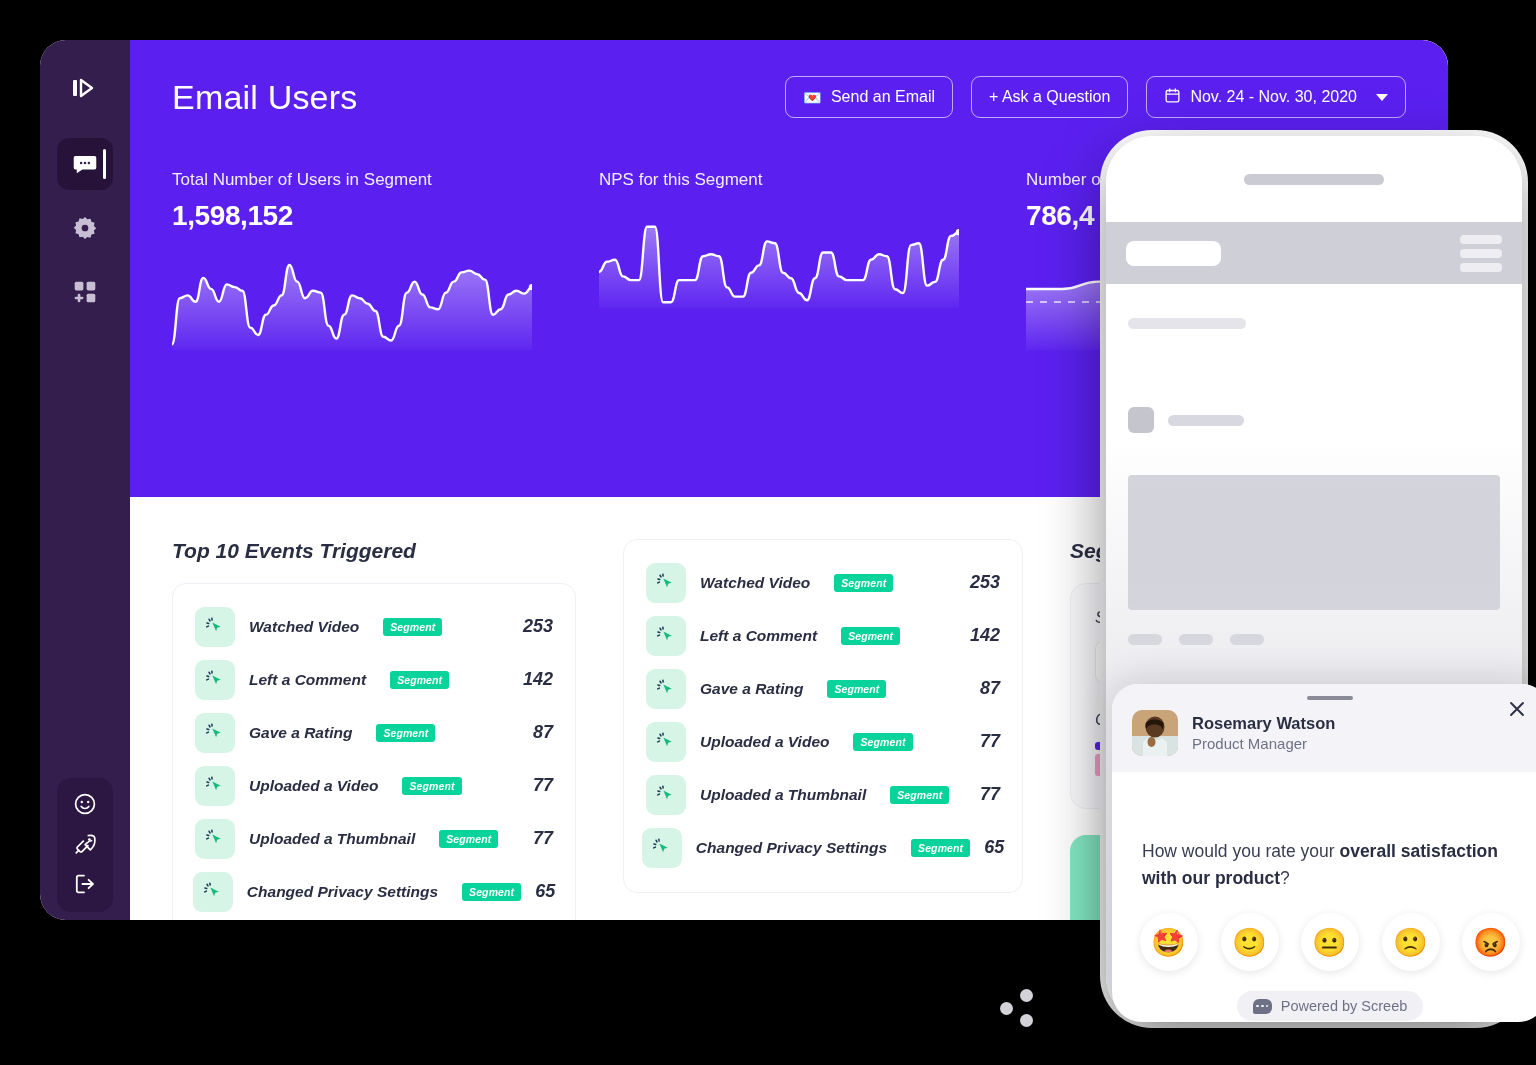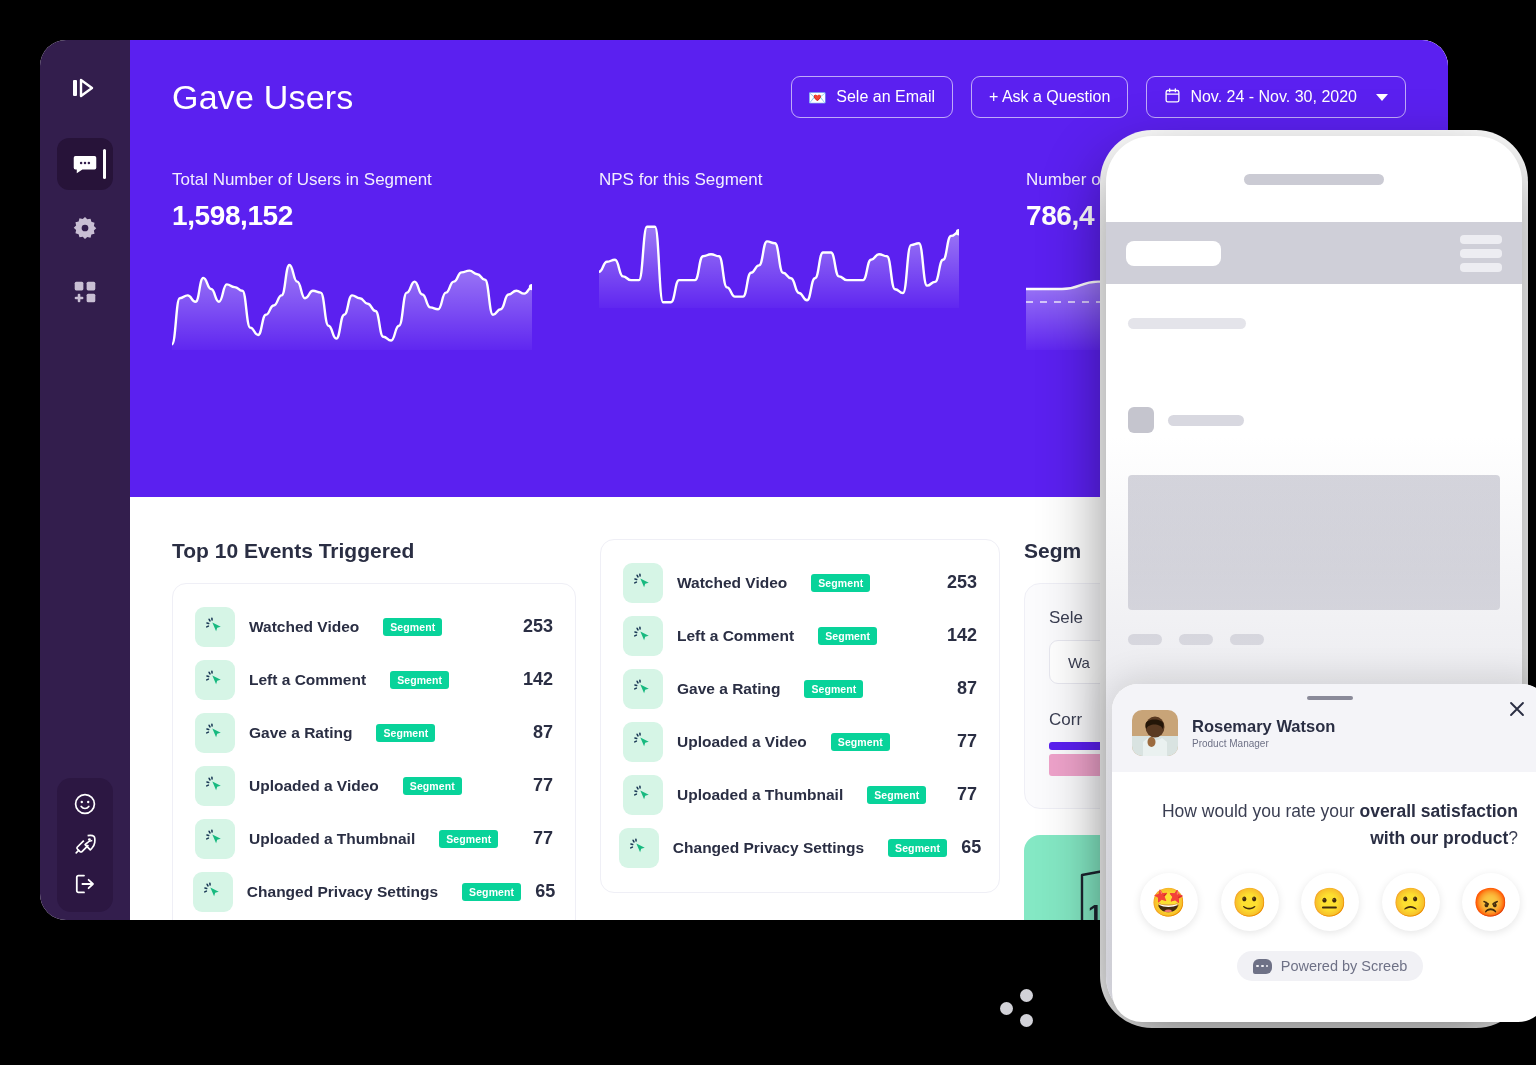--- a/index.html
+++ b/index.html
@@ -172,22 +172,23 @@
     margin-top: 20px;
     color: rgba(255,255,255,0.93);
     font-size: 15px;
   }
   .kpi-sub b { font-weight: 700; }
 
   
   .panels {
     display: flex;
     padding: 42px 42px 0 42px;
-    gap: 24px;
-    background: #ffffff;
+    gap: 47px;
+    background: #ffffff;
+    font-style: italic;
   }
   .panel { width: 404px; flex: 0 0 404px; }
   .panel-title {
     font-size: 21px;
     font-weight: 700;
     color: #2A2E43;
     margin-bottom: 20px;
     white-space: nowrap;
   }
   .panel.wide { width: 400px; flex: 0 0 400px; }
@@ -395,28 +396,29 @@
     cursor: pointer;
   }
   .sheet-person { display: flex; align-items: center; gap: 14px; }
   .avatar {
     width: 46px; height: 46px;
     border-radius: 10px;
     overflow: hidden;
     flex: 0 0 46px;
   }
   .p-name { font-size: 16.5px; font-weight: 700; color: #2A2E43; line-height: 1.25; }
-  .p-role { font-size: 10px; color: #6E7186; line-height: 1.3; }
+  .p-role { font-size: 15px; color: #6E7186; line-height: 1.3; }
   .sheet-body { padding: 26px 26px 0 26px; }
   .q-text {
     font-size: 17.5px;
     color: #3A3E52;
-    text-align: right;
+    text-align: left;
     line-height: 1.52;
     padding: 0 4px;
+    margin-top: 40px;
   }
   .q-text b { font-weight: 700; color: #2A2E43; }
   .emoji-row {
     margin-top: 22px;
     display: flex;
     justify-content: space-between;
     padding: 0 2px;
   }
   .emoji-btn {
     width: 58px; height: 58px;
@@ -531,27 +533,27 @@
             <path d="M15.6 7.8 20 12l-4.4 4.2M20 12H9.4" fill="none" stroke="#ffffff" stroke-width="1.8" stroke-linecap="round" stroke-linejoin="round"></path>
           </svg>
         </span>
       </div>
     </div>
 
     <div class="main">
 
       <div class="hero">
         <div class="hero-top">
-          <div class="hero-title">Gave Users</div>
+          <div class="hero-title">Email Users</div>
 
           <div class="hero-actions">
 
             <div class="pill">
               <span class="emoji">💌</span>
-              <span>Sele an Email</span>
+              <span>Send an Email</span>
             </div>
 
             <div class="pill">
               <span>+ Ask a Question</span>
             </div>
 
             <div class="pill">
               <span>
                 <svg width="17" height="17" viewBox="0 0 24 24">
                   <rect x="3" y="5" width="18" height="16" rx="2.3" fill="none" stroke="#ffffff" stroke-width="1.9"></rect>

